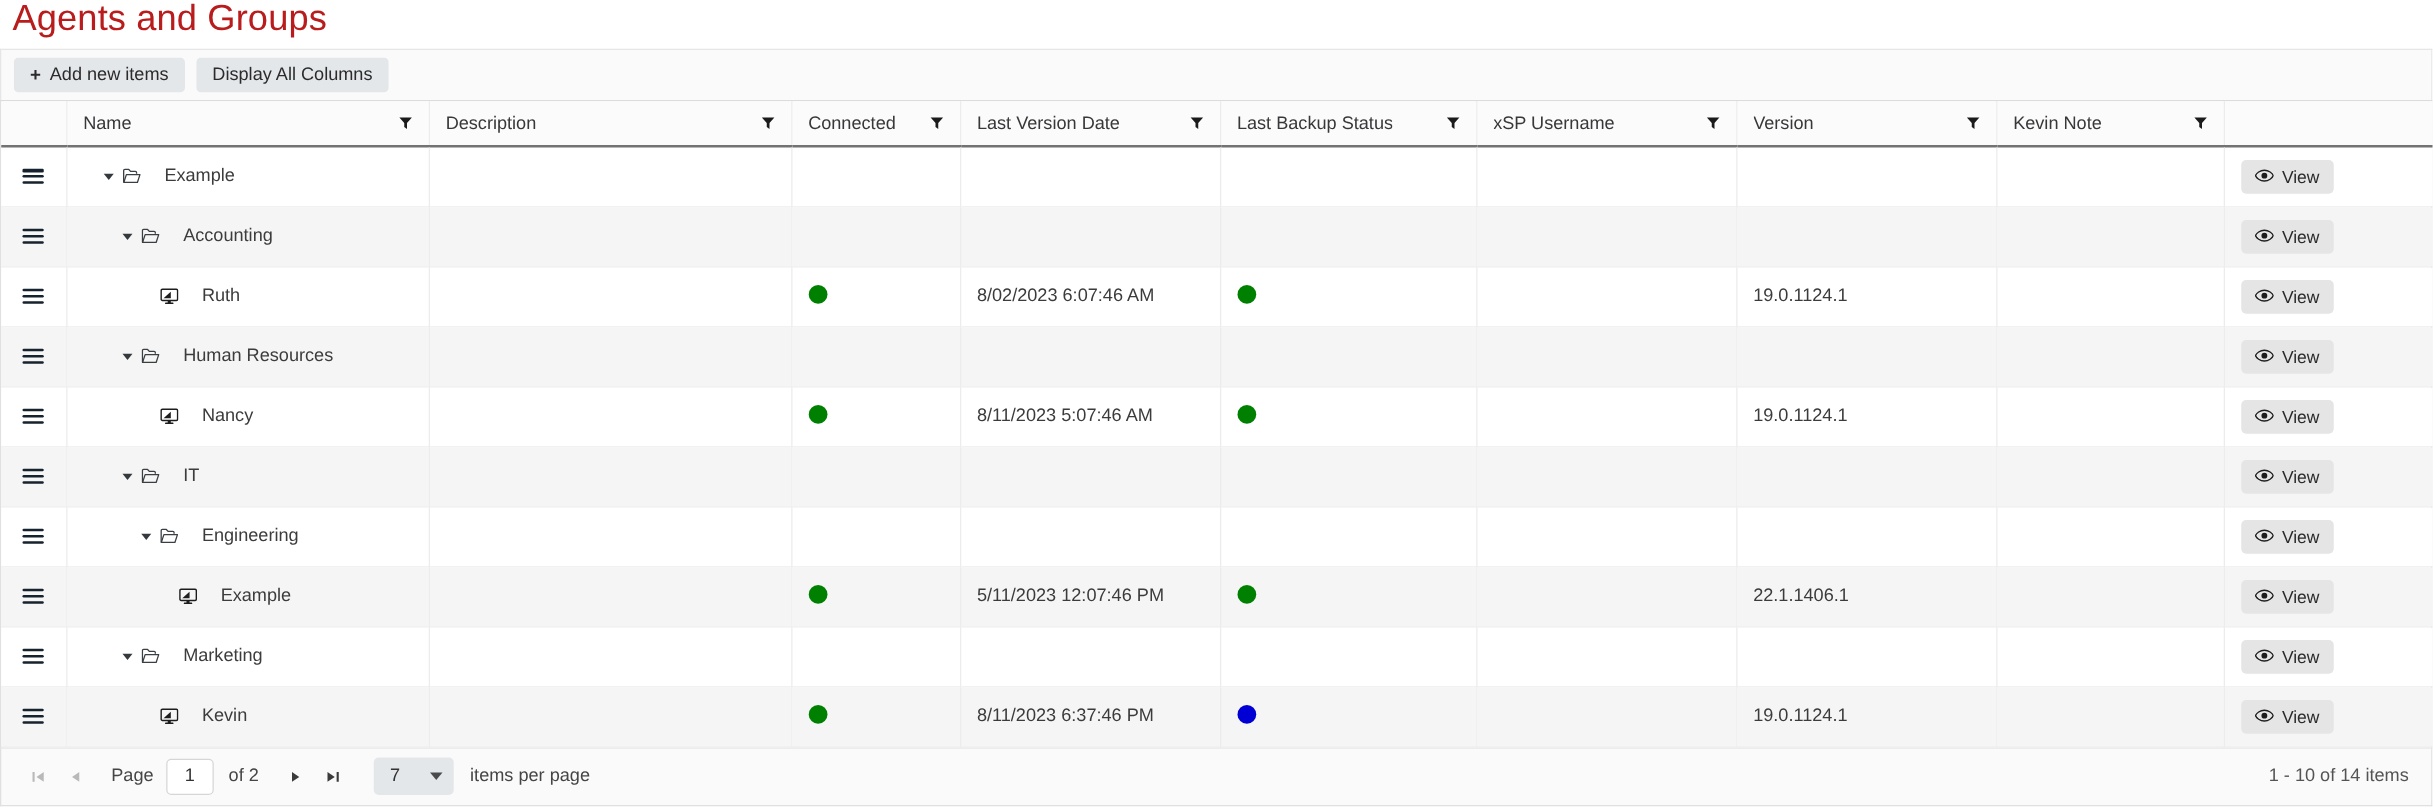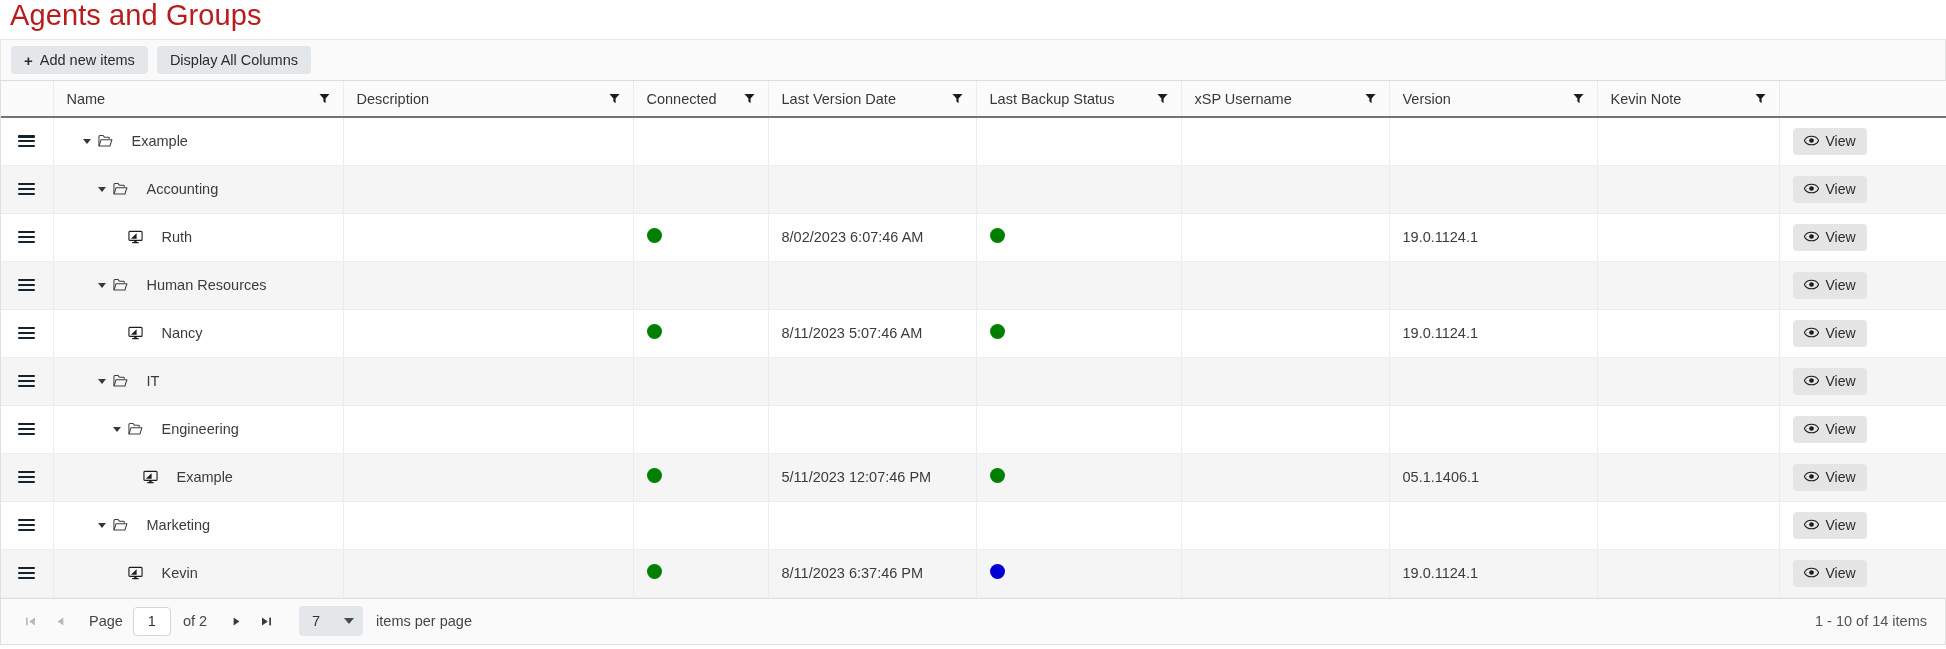--- a/index.html
+++ b/index.html
@@ -606,21 +606,21 @@
                   </svg>
                 </span>
                 <span class="node-label">Example</span>
               </div>
             </td>
             <td></td>
             <td><span class="dot dot-green"></span></td>
             <td>5/11/2023 12:07:46 PM</td>
             <td><span class="dot dot-green"></span></td>
             <td></td>
-            <td>05.1.1406.1</td>
+            <td>22.1.1406.1</td>
             <td></td>
             <td class="col-view"><button class="view-btn">
                 <span><svg width="15" height="11" viewBox="0 0 16 11">
                     <path d="M8 .9C4.2.9 1.3 3.4.4 5.5c.9 2.1 3.8 4.6 7.6 4.6s6.7-2.5 7.6-4.6C14.7 3.4 11.8.9 8 .9z" fill="none" stroke="#1d1d1d" stroke-width="1.1"></path>
                     <circle cx="8" cy="5.5" r="2.5" fill="#1d1d1d"></circle>
                   </svg></span>
                 <span>View</span>
               </button></td>
           </tr>
           <tr class="odd">

